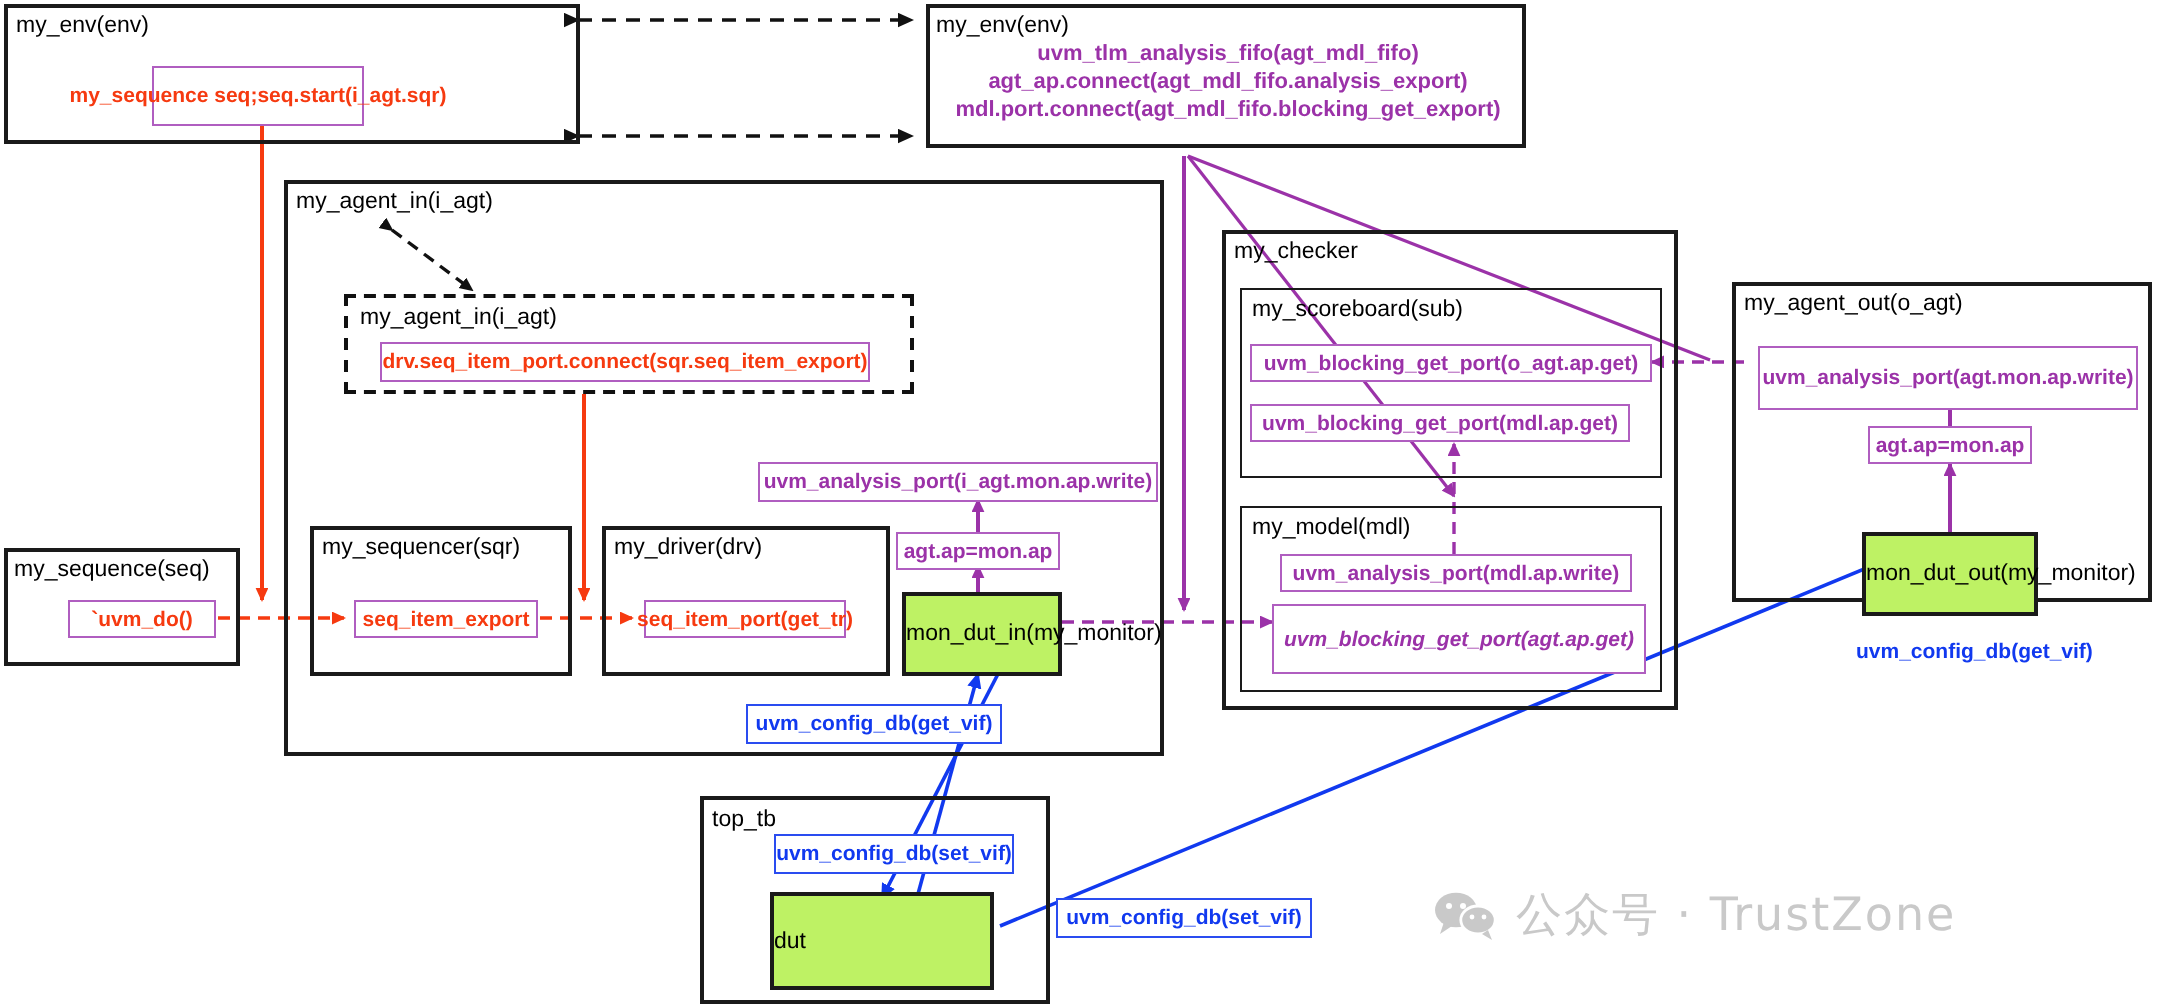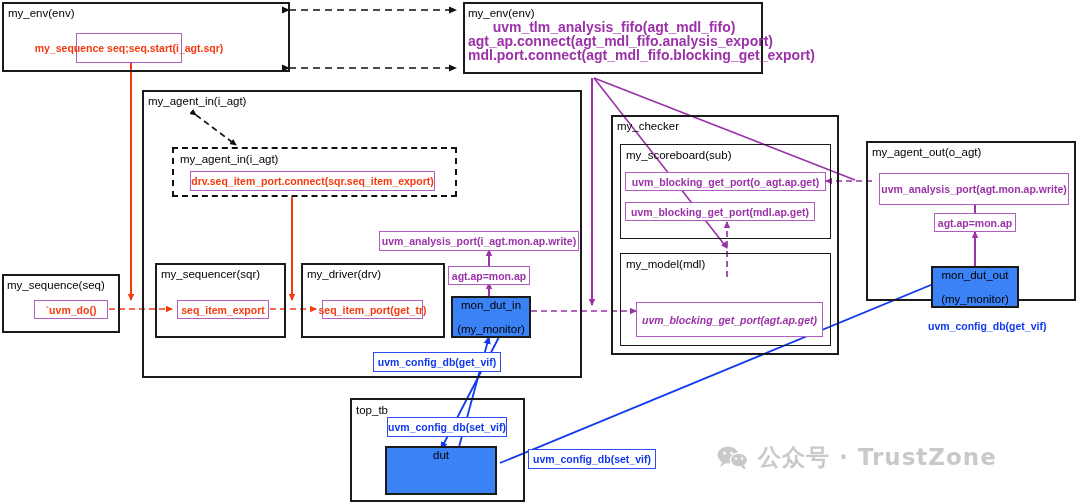--- a/index.html
+++ b/index.html
@@ -51,36 +51,36 @@
   .tag.blue{color:#1139ef;border-color:#2a4cf0;}
   
   .blabel{
     position:absolute;
     font-size:10.5px;font-weight:bold;color:#1139ef;
     white-space:nowrap;
   }
   
   .cbox{
     position:absolute;box-sizing:border-box;
-    border:2px solid #1a1a1a;background:#3b82f6;
-    display:flex;flex-direction:column;
+    border:2px solid #1a1a1a;background:#bef264;
+    display:flex;flex-direction:row;
     align-items:center;justify-content:space-between;
     font-size:11.5px;color:#000;line-height:14px;
     white-space:nowrap;
   }
   
   #wm{
     position:absolute;
     display:flex;align-items:center;gap:9px;
     color:#c9c9c9;
     font-size:23px;
     letter-spacing:1px;
     white-space:nowrap;
   }
-  #wm .wm-txt{font-family:"DejaVu Sans",sans-serif;font-weight:bold;}
+  #wm .wm-txt{font-family:"DejaVu Sans",sans-serif;}
 </style>
 </head>
 <body>
 
 <div id="stage">
 
   <svg id="wires" viewBox="0 0 1080 504">
     <defs>
       <marker id="ahRed" markerWidth="7" markerHeight="7" refX="6" refY="3.2" orient="auto" markerUnits="userSpaceOnUse">
         <path d="M0,0 L7,3.2 L0,6.4 z" fill="#f63a10"></path>
@@ -171,21 +171,21 @@
   <div class="box b-solid" style="left:2px;top:2px;width:288px;height:70px;"></div>
   <div class="ttl" style="left:8px;top:7px;">my_env(env)</div>
   <div class="tag red" style="left:76px;top:33px;width:106px;height:30px;flex-direction:row;">
     <span>my_sequence seq;</span>
     <span>seq.start(i_agt.sqr)</span>
   </div>
 
   <div class="box b-solid" style="left:463px;top:2px;width:300px;height:72px;"></div>
   <div class="ttl" style="left:468px;top:7px;">my_env(env)</div>
   <div style="position:absolute;left:468px;top:20px;width:292px;text-align:center;
-              font-size:14px;font-weight:bold;color:#9b32a8;line-height:14px;">
+              font-size:11px;font-weight:bold;color:#9b32a8;line-height:14px;">
     <div>uvm_tlm_analysis_fifo(agt_mdl_fifo)</div>
     <div>agt_ap.connect(agt_mdl_fifo.analysis_export)</div>
     <div>mdl.port.connect(agt_mdl_fifo.blocking_get_export)</div>
   </div>
 
   <div class="box b-solid" style="left:142px;top:90px;width:440px;height:288px;"></div>
   <div class="ttl" style="left:148px;top:95px;">my_agent_in(i_agt)</div>
 
   <div class="box b-dash" style="left:172px;top:147px;width:285px;height:50px;"></div>
   <div class="ttl" style="left:180px;top:153px;">my_agent_in(i_agt)</div>
@@ -216,20 +216,21 @@
   <div class="box b-solid" style="left:611px;top:115px;width:228px;height:240px;"></div>
   <div class="ttl" style="left:617px;top:120px;">my_checker</div>
 
   <div class="box b-thin" style="left:620px;top:144px;width:211px;height:95px;"></div>
   <div class="ttl" style="left:626px;top:149px;">my_scoreboard(sub)</div>
   <div class="tag pur" style="left:625px;top:172px;width:201px;height:19px;">uvm_blocking_get_port(o_agt.ap.get)</div>
   <div class="tag pur" style="left:625px;top:202px;width:190px;height:19px;">uvm_blocking_get_port(mdl.ap.get)</div>
 
   <div class="box b-thin" style="left:620px;top:253px;width:211px;height:93px;"></div>
   <div class="ttl" style="left:626px;top:258px;">my_model(mdl)</div>
+  <div class="tag pur" style="left:640px;top:277px;width:176px;height:19px;">uvm_analysis_port(mdl.ap.write)</div>
   <div class="tag pur" style="left:636px;top:302px;width:187px;height:35px;font-style:italic;">uvm_blocking_get_port(agt.ap.get)</div>
 
   <div class="box b-solid" style="left:866px;top:141px;width:210px;height:160px;"></div>
   <div class="ttl" style="left:872px;top:146px;">my_agent_out(o_agt)</div>
   <div class="tag pur" style="left:879px;top:173px;width:190px;height:32px;">uvm_analysis_port(agt.mon.ap.write)</div>
   <div class="tag pur" style="left:934px;top:213px;width:82px;height:19px;">agt.ap=mon.ap</div>
   <div class="cbox" style="left:931px;top:266px;width:88px;height:42px;">
     <span>mon_dut_out</span>
     <span>(my_monitor)</span>
   </div>

